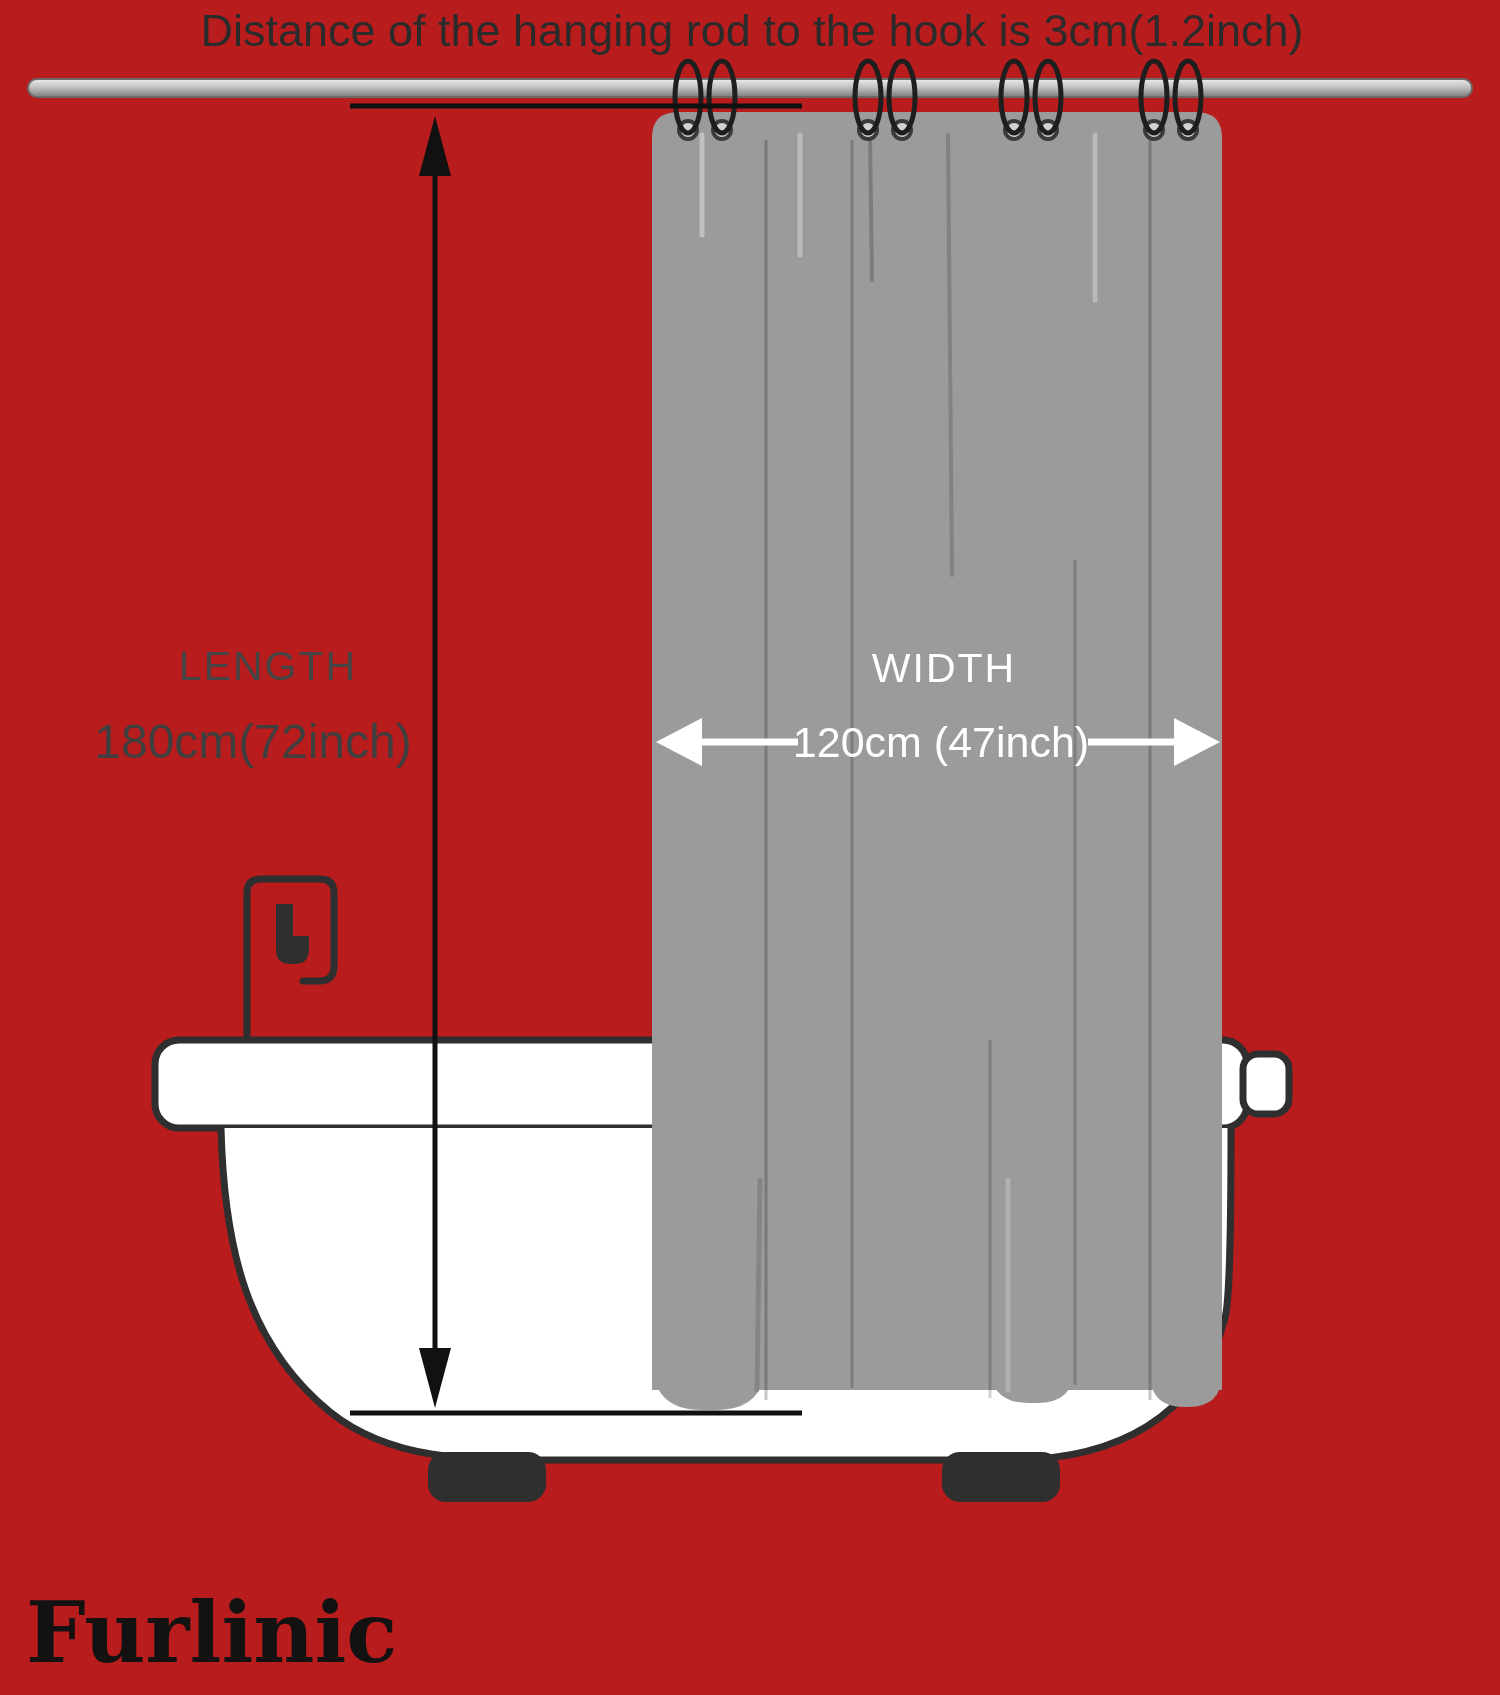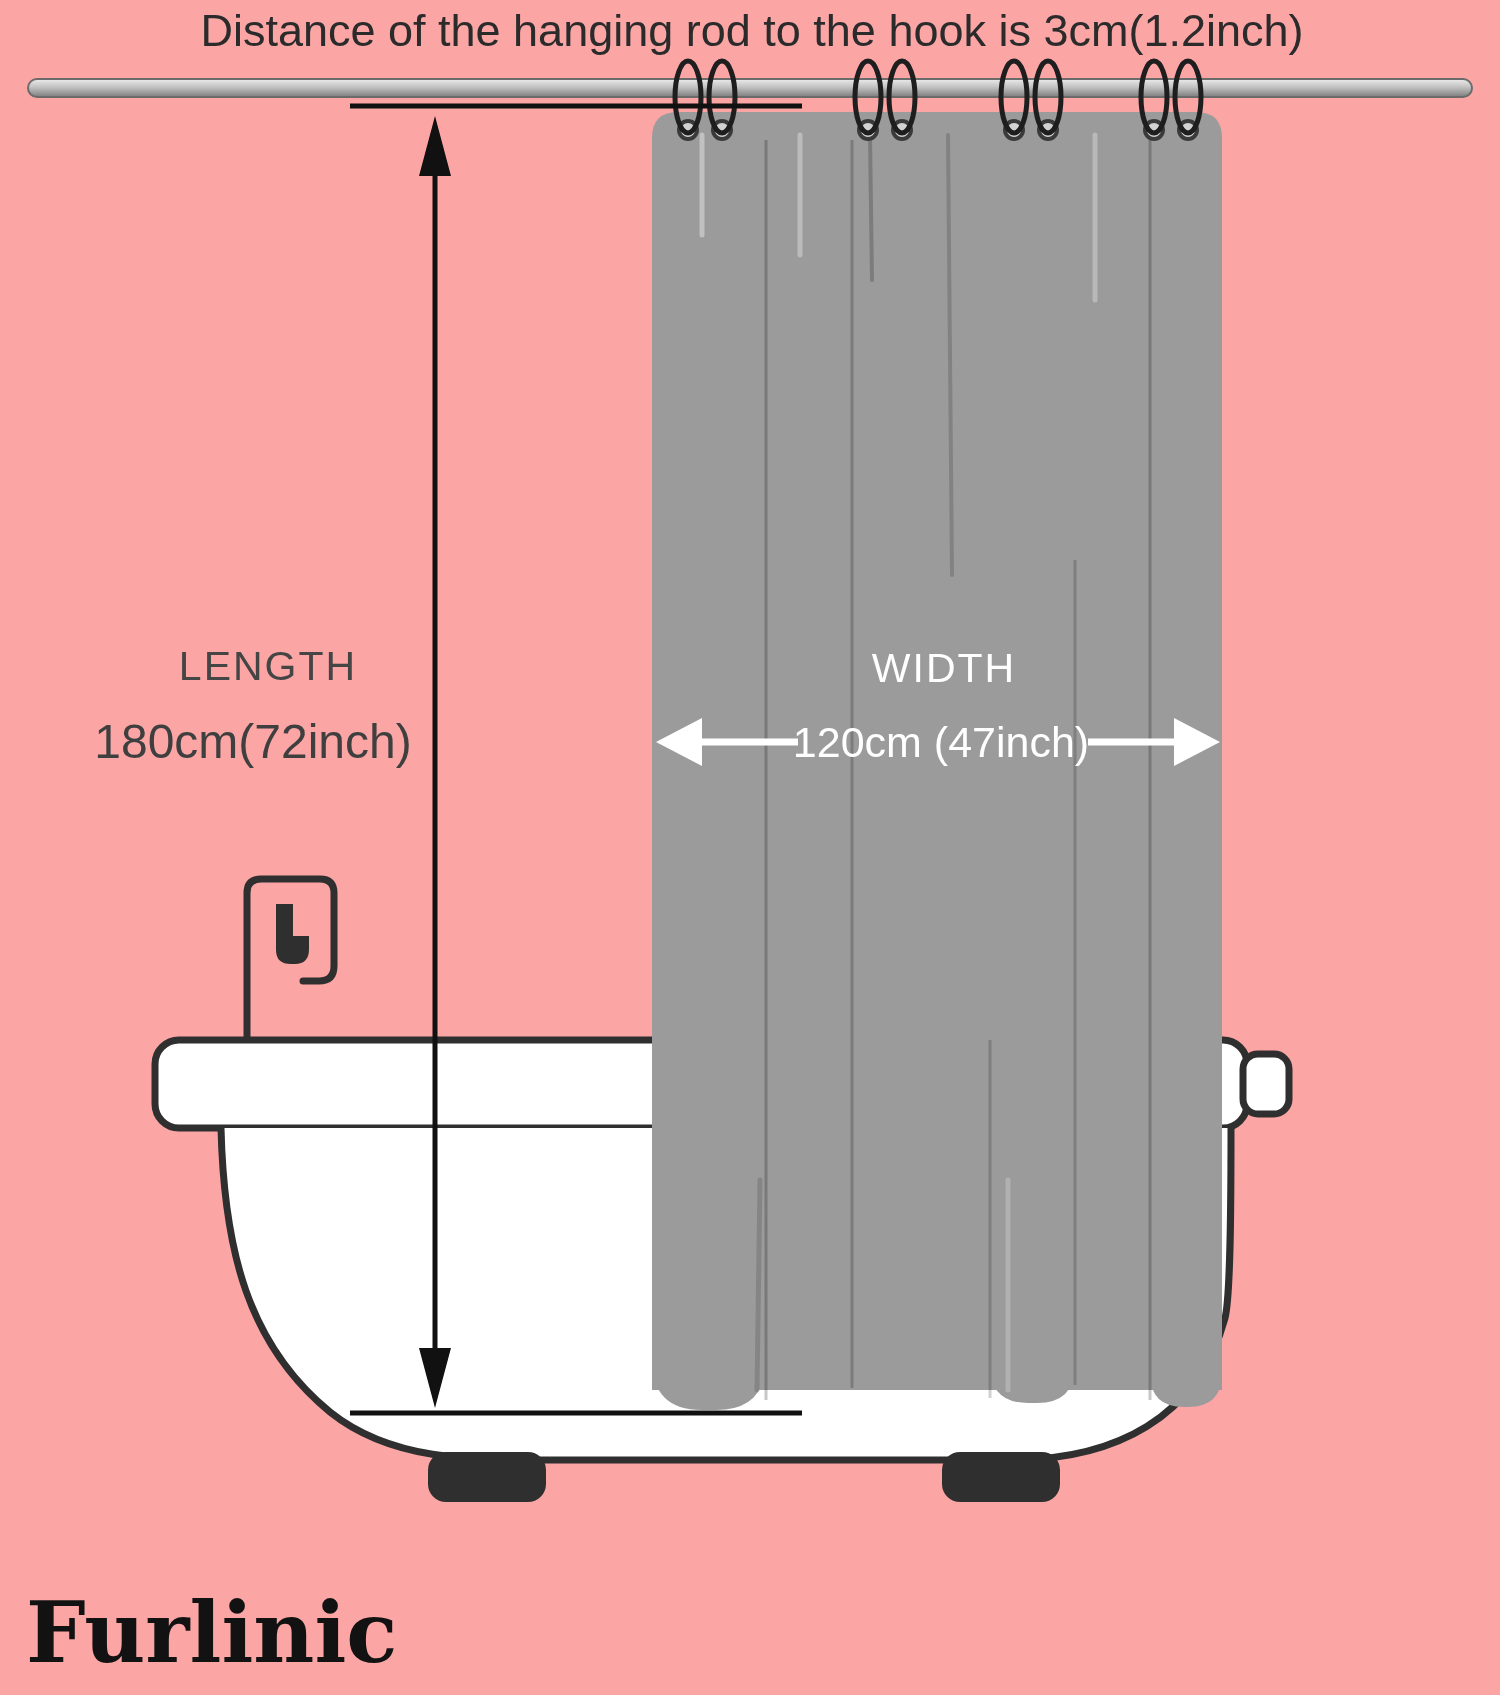--- a/index.html
+++ b/index.html
@@ -1,16 +1,16 @@
 <!DOCTYPE html>
 <html><head>
 <meta charset="utf-8">
 <style>
   html,body{margin:0;padding:0;background:#ffffff;}
-  #stage{position:relative;width:1500px;height:1695px;background:#fca5a5;overflow:hidden;
+  #stage{position:relative;width:1500px;height:1695px;background:#b91c1c;overflow:hidden;
          font-family:"Liberation Sans", sans-serif;}
   svg{display:block;}
   text{font-family:"Liberation Sans", sans-serif;}
   .brand-text{font-family:"DejaVu Serif", serif;font-weight:600;}
 </style>
 </head>
 <body>
 
 <div id="stage">
 <svg width="1500" height="1695" viewBox="0 0 1500 1695">

